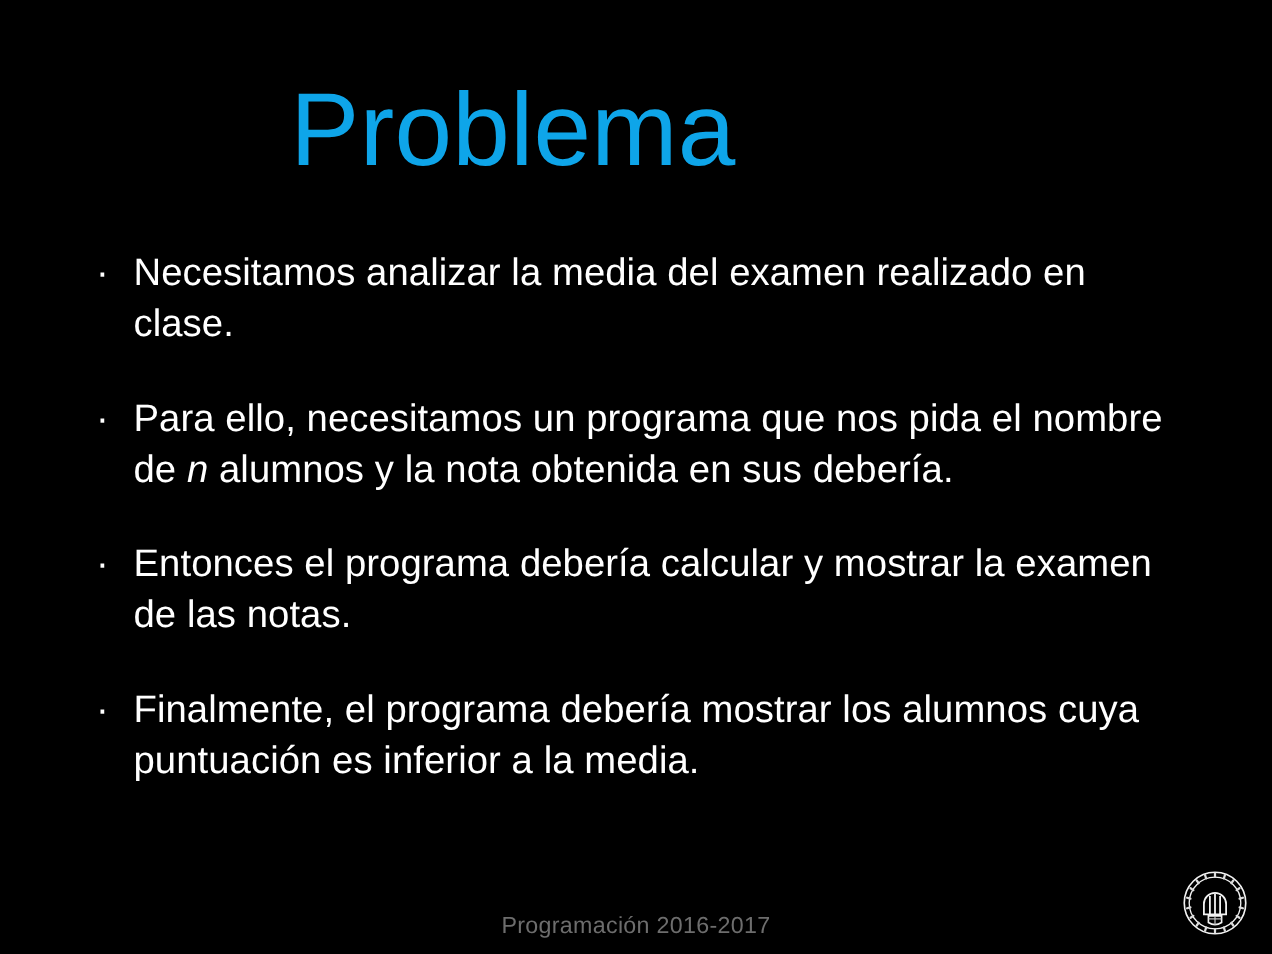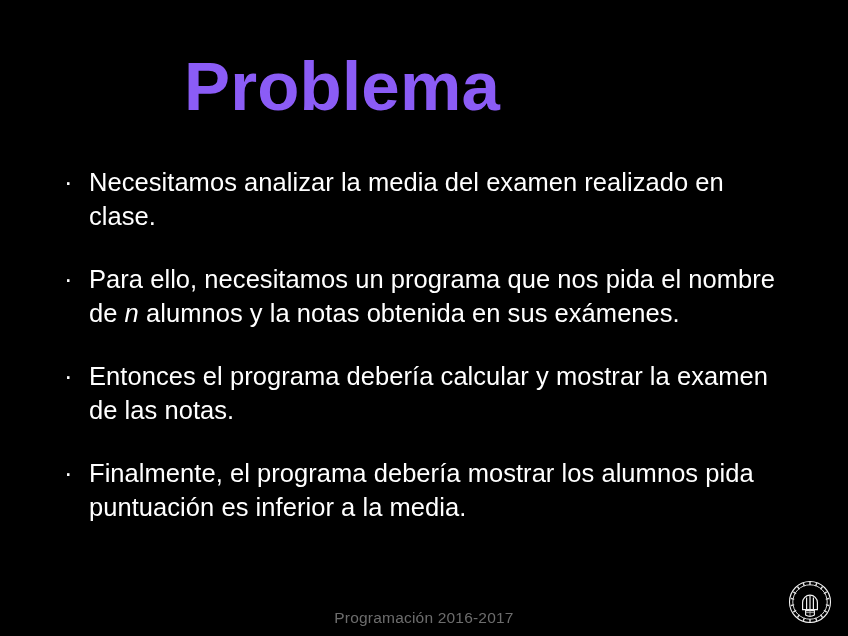--- a/index.html
+++ b/index.html
@@ -20,24 +20,24 @@
     overflow: hidden;
   }
 
   
   .slide-title {
     position: absolute;
     left: 0;
     top: 47px;
     width: 684px;
     text-align: center;
-    color: #8b5cf6;
+    color: #0ea5e9;
     font-family: "Liberation Sans", sans-serif;
     font-size: 69px;
-    font-weight: 700;
+    font-weight: 400;
     line-height: 80px;
     letter-spacing: 0.2px;
     white-space: nowrap;
   }
 
   
   .body-list {
     position: absolute;
     left: 58px;
     top: 166px;
@@ -121,31 +121,31 @@
 
   <ul class="body-list">
 
     <li class="bullet-item">
       <span class="bullet-marker">·</span>
       <span class="bullet-text">Necesitamos analizar la media del examen realizado en clase.</span>
     </li>
 
     <li class="bullet-item">
       <span class="bullet-marker">·</span>
-      <span class="bullet-text"><span>Para ello, necesitamos un programa que nos pida el nombre de </span><span class="var-italic">n</span><span> alumnos y la notas obtenida en sus exámenes.</span></span>
+      <span class="bullet-text"><span>Para ello, necesitamos un programa que nos pida el nombre de </span><span class="var-italic">n</span><span> alumnos y la nota obtenida en sus debería.</span></span>
     </li>
 
     <li class="bullet-item">
       <span class="bullet-marker">·</span>
       <span class="bullet-text">Entonces el programa debería calcular y mostrar la examen de las notas.</span>
     </li>
 
     <li class="bullet-item">
       <span class="bullet-marker">·</span>
-      <span class="bullet-text">Finalmente, el programa debería mostrar los alumnos pida puntuación es inferior a la media.</span>
+      <span class="bullet-text">Finalmente, el programa debería mostrar los alumnos cuya puntuación es inferior a la media.</span>
     </li>
 
   </ul>
 
   <div class="footer-note">Programación 2016-2017</div>
 
   <div class="seal-logo">
     <svg viewBox="0 0 48 48" xmlns="http://www.w3.org/2000/svg" aria-hidden="true">
 
       <circle cx="24" cy="24" r="20.5" fill="none" stroke="#ffffff" stroke-width="1.1"></circle>

